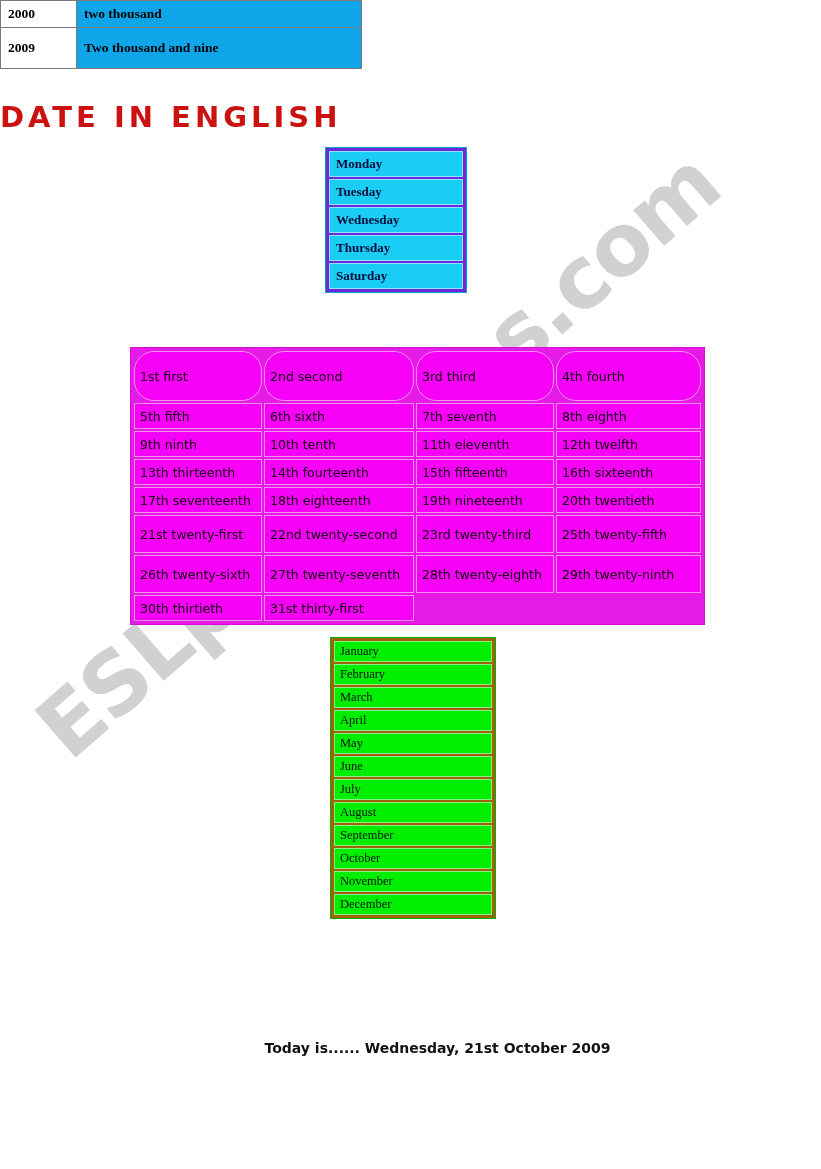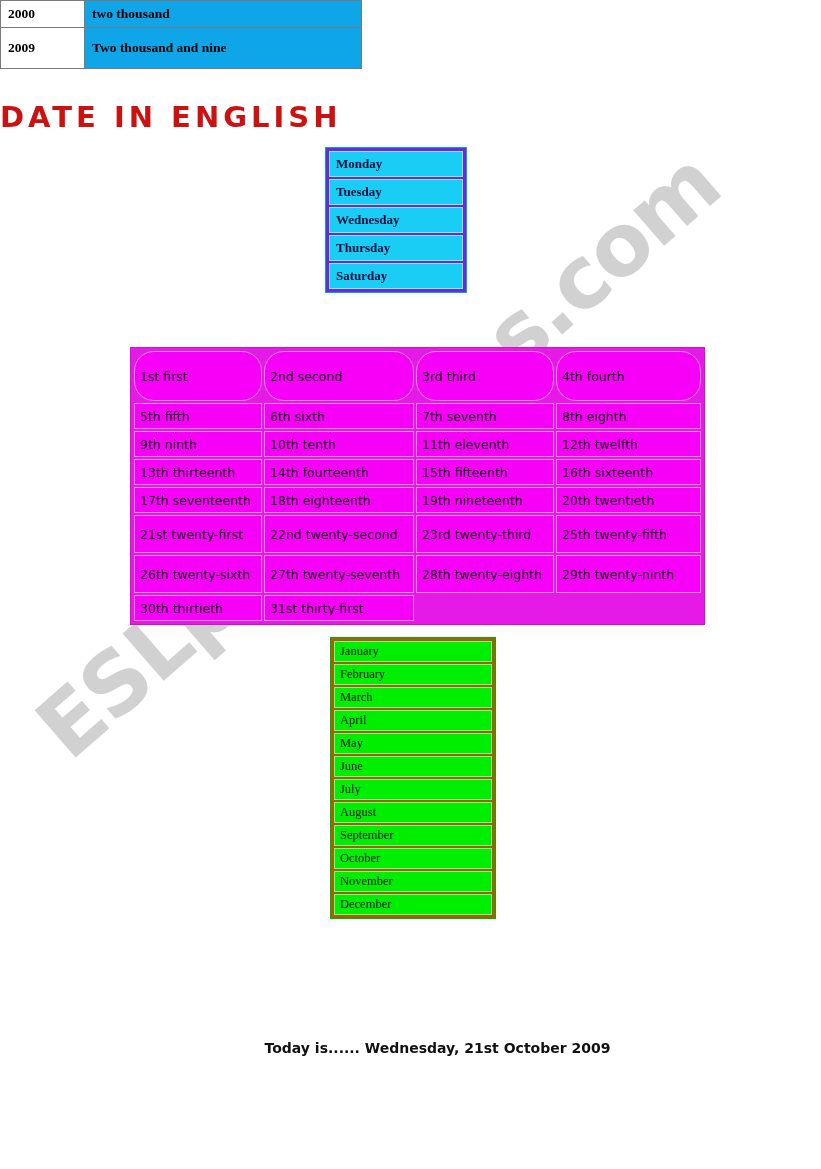--- a/index.html
+++ b/index.html
@@ -139,21 +139,21 @@
     width: 362px;
     border-collapse: collapse;
     border: 1px solid #7a7a7a;
   }
   #years-table td {
     border: 1px solid #7a7a7a;
     font-family: "Liberation Serif", serif;
     font-weight: bold;
     font-size: 13.5px;
     color: #000000;
-    padding: 4px 8px 4px 7px;
+    padding: 4px 0 4px 7px;
     vertical-align: middle;
   }
   #years-table td.year-num {
     width: 68px;
     background: #ffffff;
   }
   #years-table td.year-word {
     background: #0ea5e9;
   }
   #years-table tr.row-short td { height: 18px; }

